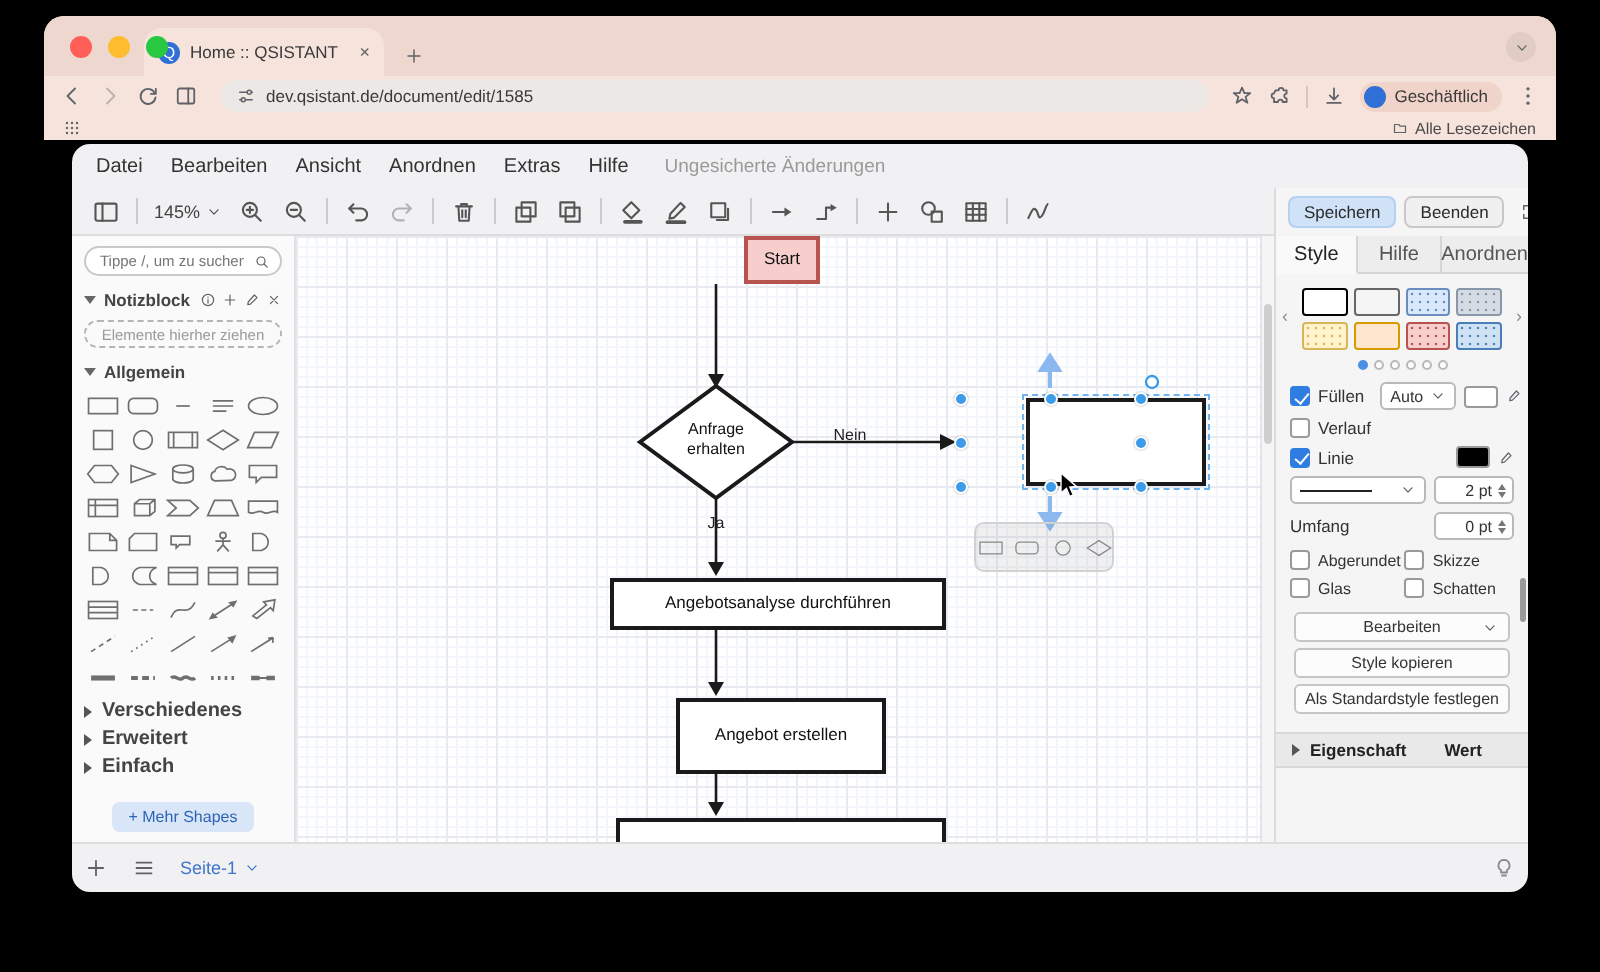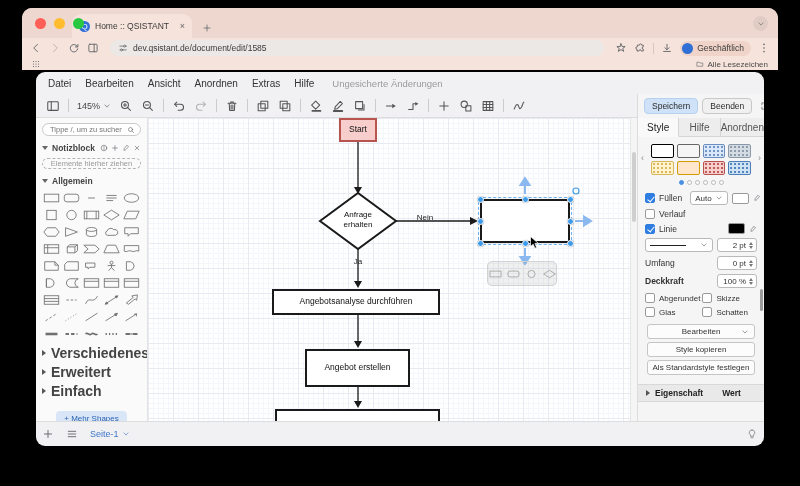--- a/index.html
+++ b/index.html
@@ -65,36 +65,36 @@
   .sec-tools{margin-left:auto;display:flex;gap:3px;color:#8a8a8a;align-items:center;}
   .tri-d{width:0;height:0;border-left:3px solid transparent;border-right:3px solid transparent;
     border-top:4px solid #666;flex:none;}
   .tri-r{width:0;height:0;border-top:3px solid transparent;border-bottom:3px solid transparent;
     border-left:4px solid #555;flex:none;}
   .dropzone{margin-top:5px;height:14px;border:1px dashed #b5b5b5;border-radius:7px;display:flex;
     align-items:center;justify-content:center;font-size:7.5px;color:#999;}
   .shape-grid{margin-top:4px;display:grid;grid-template-columns:repeat(5,1fr);gap:1px 2px;}
   .shape-cell{height:16px;display:flex;align-items:center;justify-content:center;color:#6f6f6f;}
   .shape-cell svg{width:17px;height:12px;display:block;}
-  .collapsed-row{display:flex;align-items:center;gap:5px;font-size:14px;font-weight:bold;color:#444;
+  .collapsed-row{display:flex;align-items:center;gap:5px;font-size:10px;font-weight:bold;color:#444;
     margin-top:3px;}
   .more-shapes{margin:12px auto 0;background:#d9e6f8;color:#2d64b3;border-radius:4px;font-size:8px;
     padding:3px 8px;white-space:nowrap;}
 
   
   .canvas{position:relative;flex:1;background-color:#fff;overflow:hidden;
     background-image:
       linear-gradient(#e7ebf1 1px,transparent 1px),
       linear-gradient(90deg,#e7ebf1 1px,transparent 1px),
       linear-gradient(#f3f6fa 1px,transparent 1px),
       linear-gradient(90deg,#f3f6fa 1px,transparent 1px);
     background-size:25px 25px,25px 25px,5px 5px,5px 5px;}
   .edges{position:absolute;left:0;top:0;width:489px;height:303px;}
   .node{position:absolute;border:2px solid #1a1a1a;background:#fff;display:flex;align-items:center;
-    justify-content:center;font-size:8.5px;color:#111;text-align:center;line-height:1.15;}
+    justify-content:center;font-size:8.5px;color:#111;text-align:center;line-height:1.15;margin-left:33px;}
   .edge-label{position:absolute;font-size:8px;color:#222;text-align:center;}
   .diamond-label{position:absolute;left:182px;top:92px;width:56px;font-size:8px;color:#111;
     text-align:center;line-height:1.2;}
   .handle{position:absolute;width:7px;height:7px;border-radius:50%;background:#3d9be9;
     border:1px solid #fff;box-shadow:0 0 1px rgba(0,0,0,.4);}
   .sel-rect{outline:1px dashed #6fb3f2;outline-offset:1px;}
   .picker{position:absolute;left:339px;top:143px;width:70px;height:25px;border-radius:5px;
     background:rgba(150,150,150,.14);border:1px solid #d2d2d2;display:flex;align-items:center;
     justify-content:center;gap:5px;color:#8a8a8a;}
   .picker svg{width:13px;height:10px;display:block;}
@@ -1069,31 +1069,20 @@
         <span>Umfang</span>
         <span class="spacer"></span>
         <span class="stepper">
           <span>0 pt</span>
           <span class="spin">
               <i class="up"></i>
               <i class="dn"></i>
             </span>
         </span>
       </div>
-      <div class="p-row">
-        <b>Deckkraft</b>
-        <span class="spacer"></span>
-        <span class="stepper">
-          <span>100 %</span>
-          <span class="spin">
-              <i class="up"></i>
-              <i class="dn"></i>
-            </span>
-        </span>
-      </div>
       <div class="toggle-grid" id="toggle-grid">
           <span class="toggle">
             <span class="cb" data-checked="false"></span>
             <span>Abgerundet</span>
           </span>
           <span class="toggle">
             <span class="cb" data-checked="false"></span>
             <span>Skizze</span>
           </span>
           <span class="toggle">

